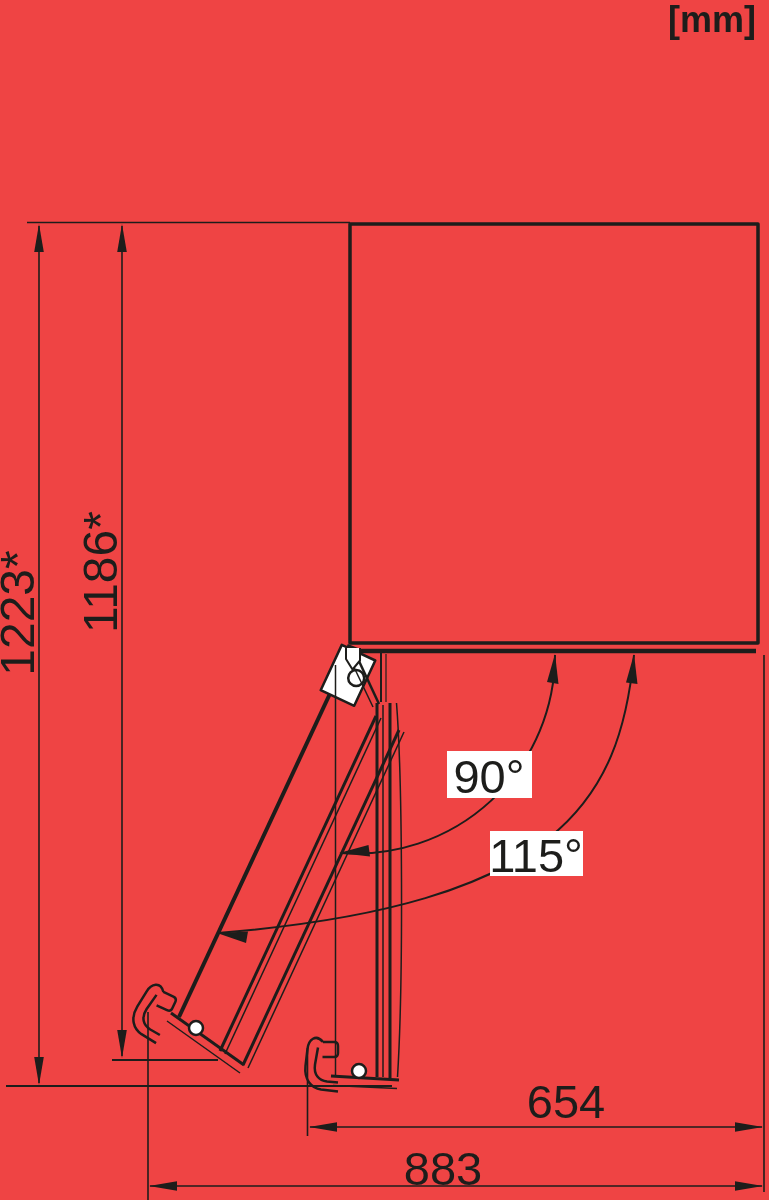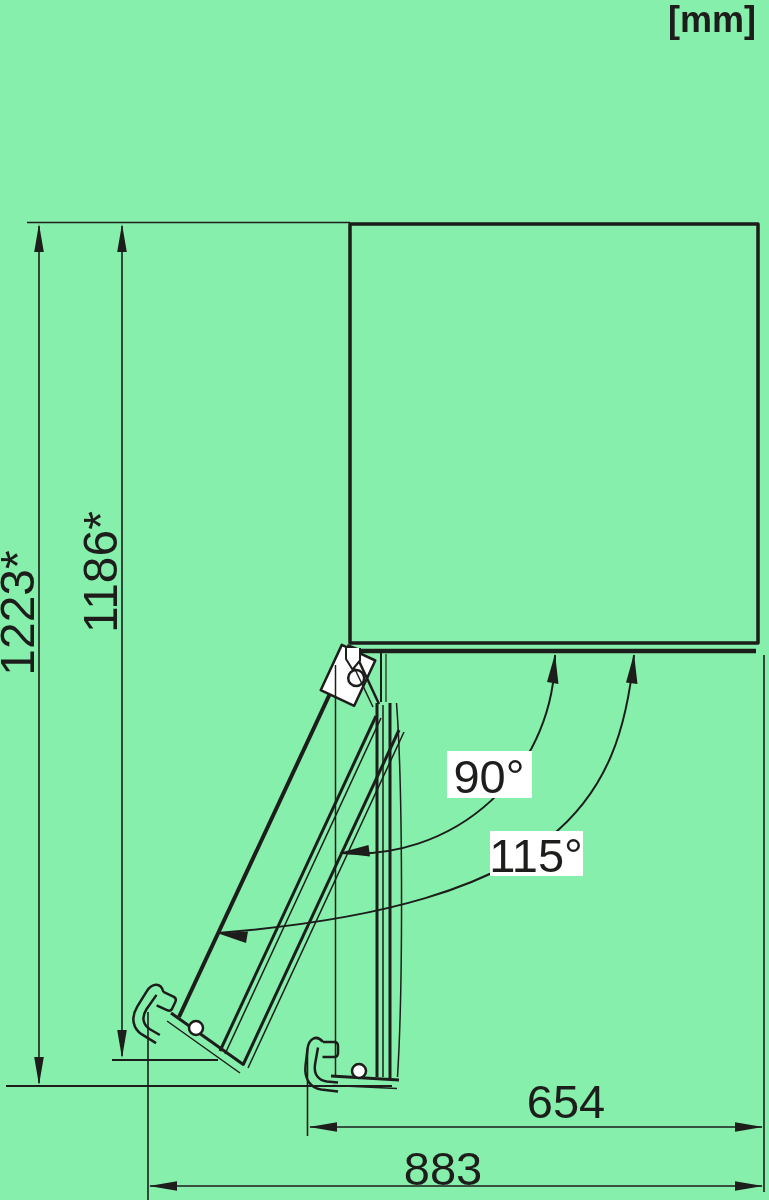--- a/index.html
+++ b/index.html
@@ -15,21 +15,21 @@
     overflow: hidden;
   }
   svg { display: block; }
   text {
     font-family: "Liberation Sans", sans-serif;
   }
 </style>
 </head>
 <body style="background: rgb(255, 255, 255);">
 
-<div id="stage" style="background: #86efac; color: rgb(29, 29, 27); text-decoration: underline;">
+<div id="stage" style="background: #ef4444; color: rgb(29, 29, 27); text-decoration: underline;">
 <svg viewBox="0 0 769 1200" width="769" height="1200">
   <defs>
 
     <path id="handle" d="M323,1042 C316,1033.5 308.5,1039.5 307.5,1049 L305.5,1066 C304,1080 311.5,1088 321,1089.5 L338,1091.5
          M318,1047.5 L315,1064.5 C313.5,1075 319,1080.5 327,1081.5 L338,1082.5
          M323,1042 L334,1042 Q338,1042 338,1046 L338,1053 Q338,1057 334,1057 L322.5,1057"></path>
   </defs>
 
   <g stroke="#1d1d1b" fill="none" stroke-linecap="butt" stroke-linejoin="round">
 

